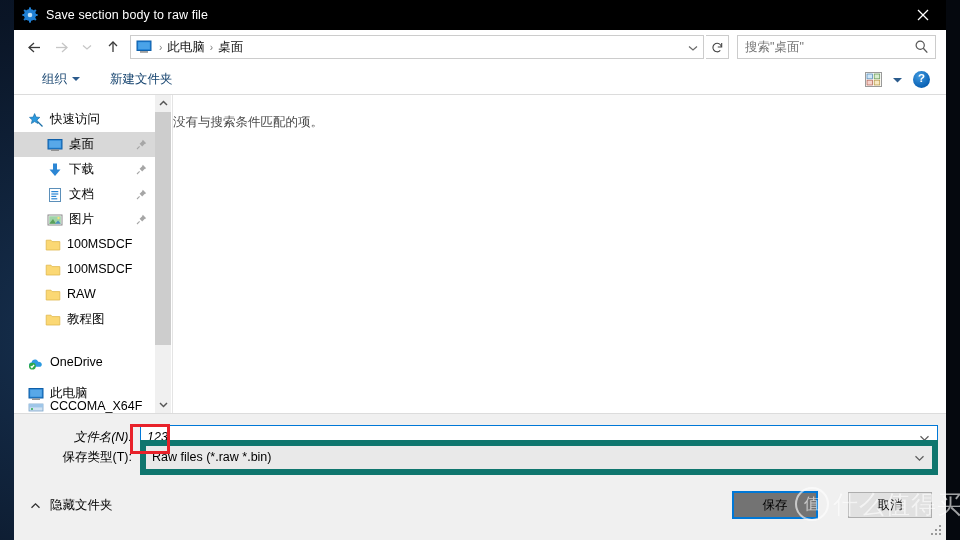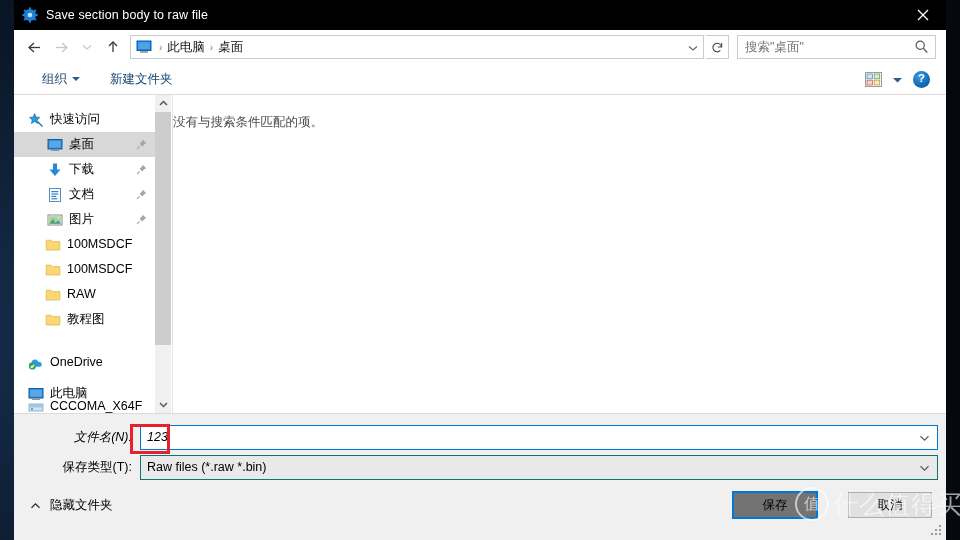--- a/index.html
+++ b/index.html
@@ -212,34 +212,34 @@
     position: absolute; left: 0; top: 413px;
     width: 932px; height: 70px;
     background: #f0f0f0;
     border-top: 1px solid #dcdcdc;
   }
   .form-row {
     position: absolute; left: 0; width: 932px; height: 24px;
     display: flex; align-items: center;
   }
   .form-row.r1 { top: 11px; font-style: italic; }
-  .form-row.r2 { top: 41px; }
+  .form-row.r2 { top: 31px; }
   .form-label {
     width: 118px; text-align: right; padding-right: 8px;
     font-size: 12.5px; color: #000000; flex: none;
   }
   .combo {
     flex: 1; height: 23px; margin-right: 8px;
     background: #ffffff;
     border: 1px solid #a0a0a0;
     display: flex; align-items: center;
     position: relative;
   }
   .combo.focused { border: 1px solid #0078d7; background: #ffffff; }
-  .combo.readonly { background: #e9e9e9; border: 1px solid #0f766e; }
+  .combo.readonly { background: #e9e9e9; border: 6px solid #0f766e; }
   .combo .val {
     font-size: 12.5px; color: #000; margin-left: 6px; white-space: nowrap;
   }
   .combo .chev {
     position: absolute; right: 7px; top: 50%; transform: translateY(-50%);
   }
 
   
   .footer {
     position: absolute; left: 0; top: 483px;

